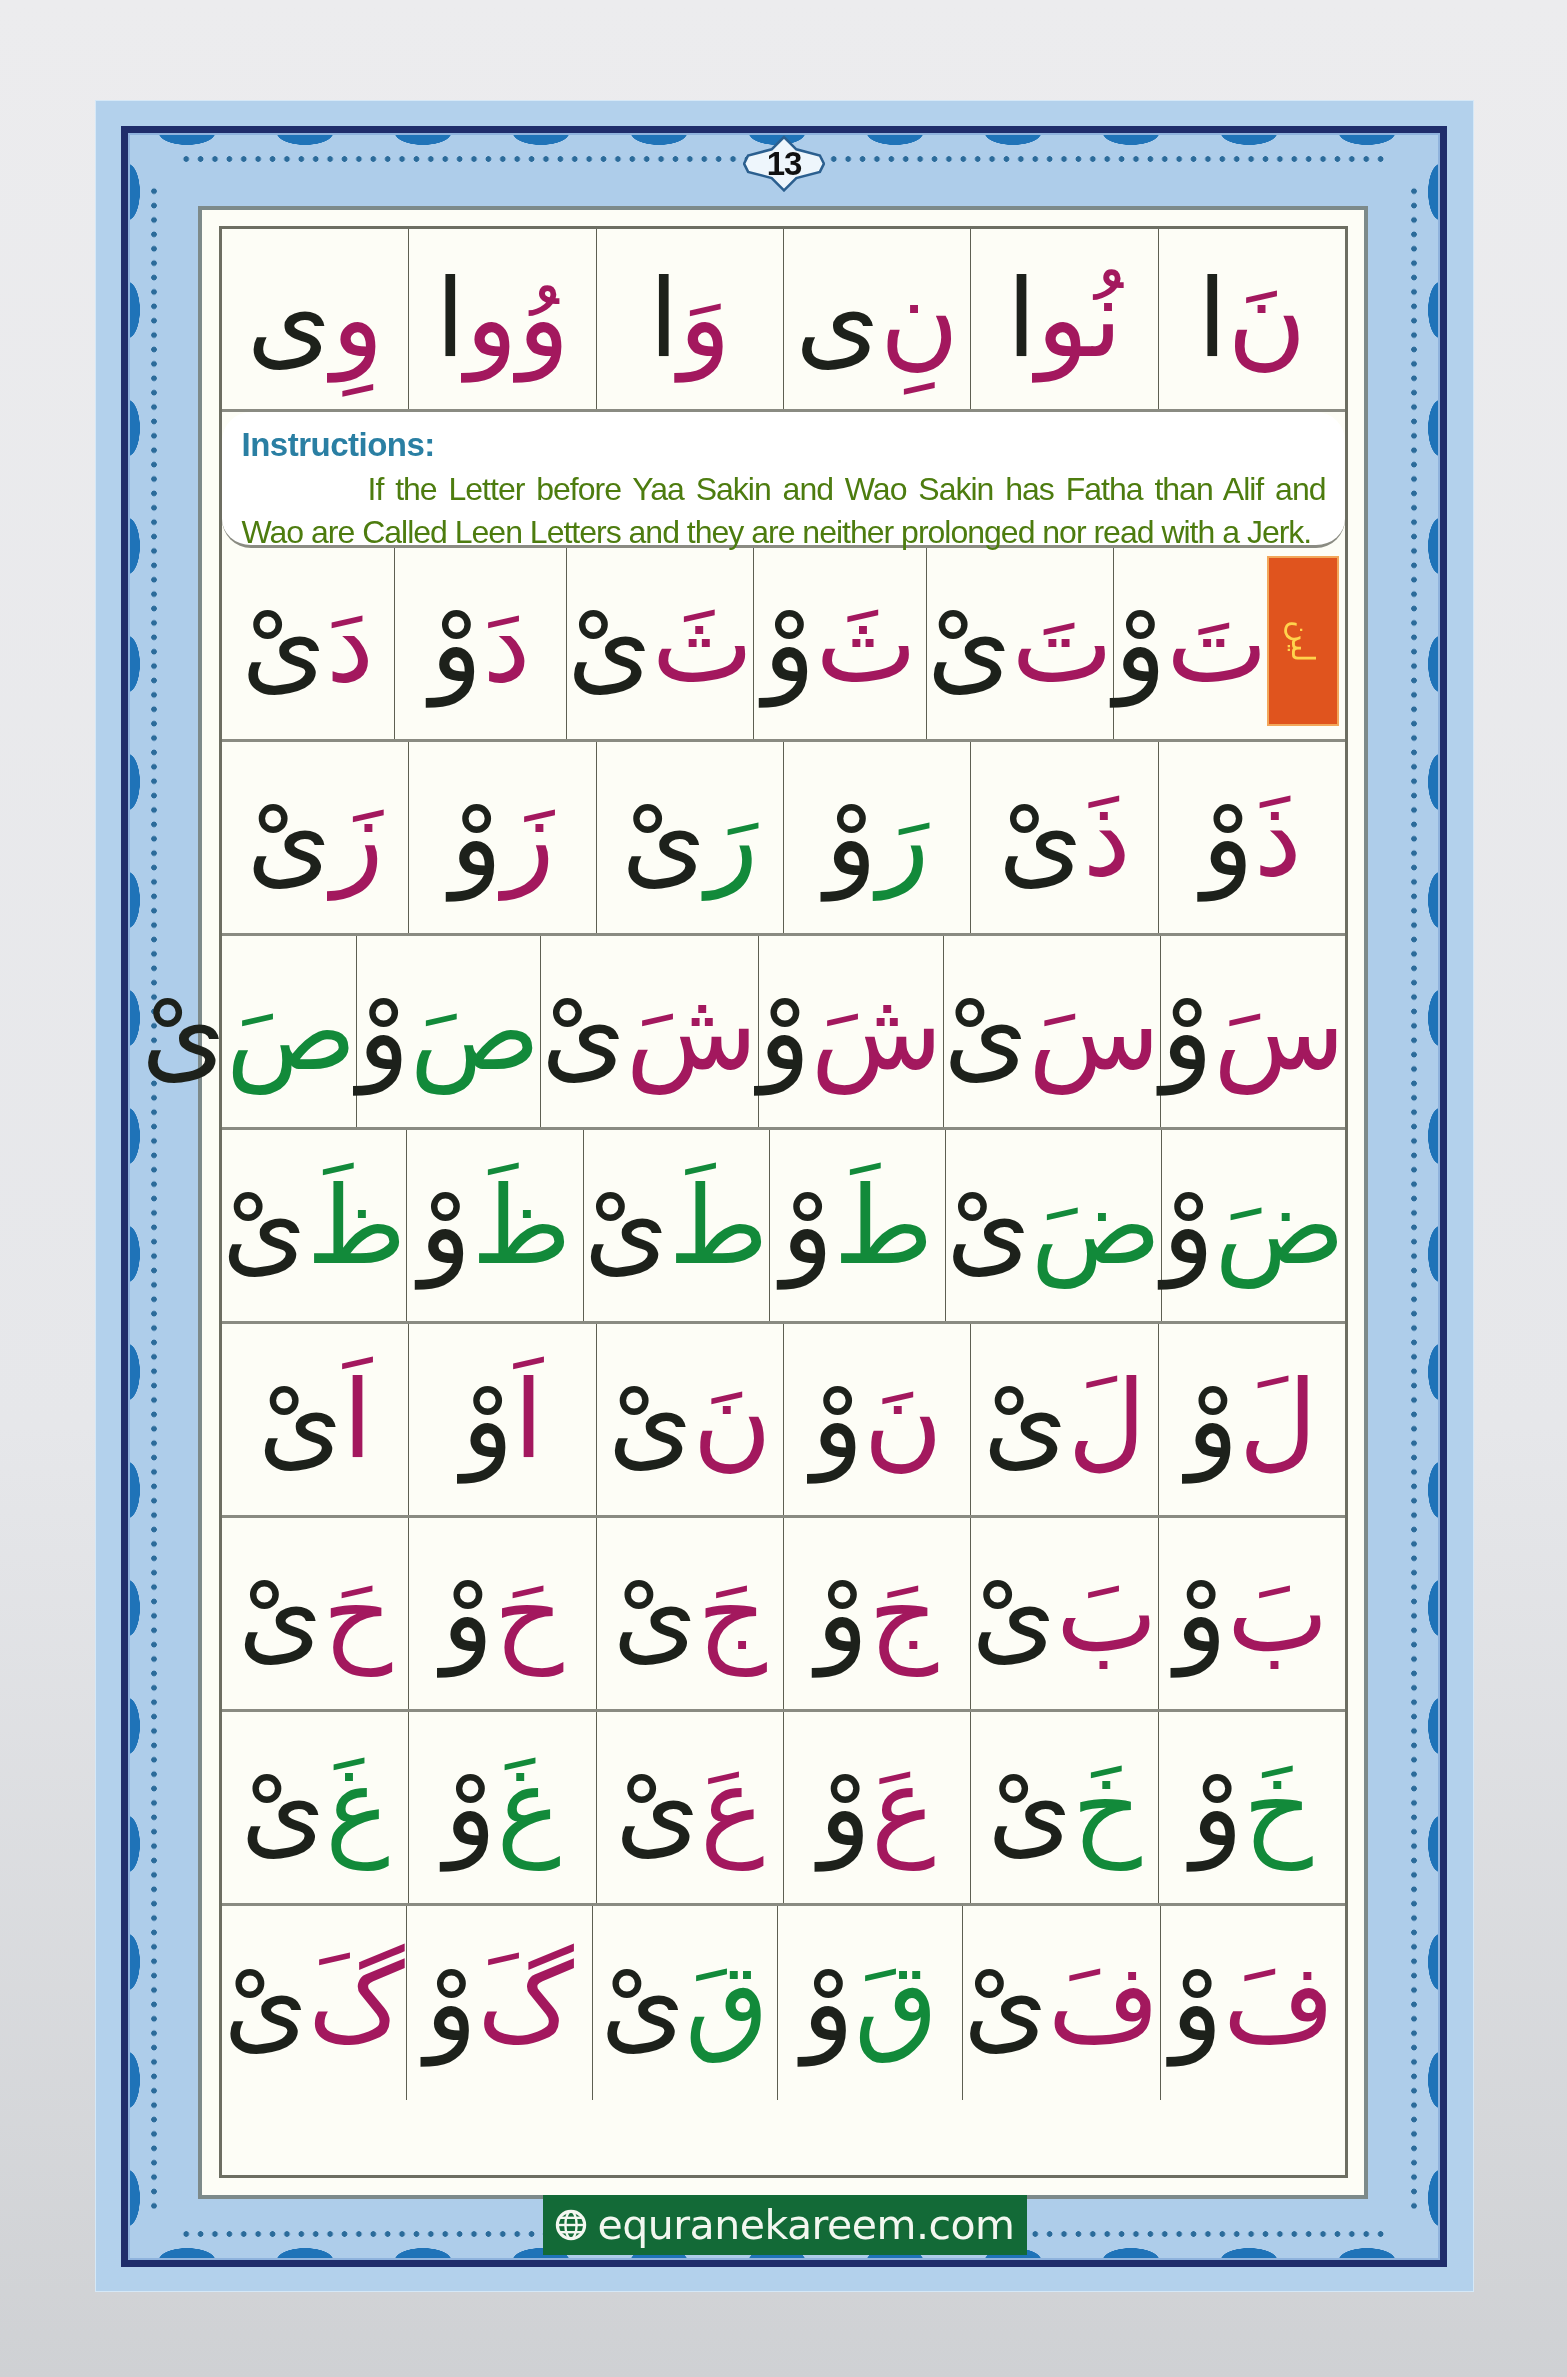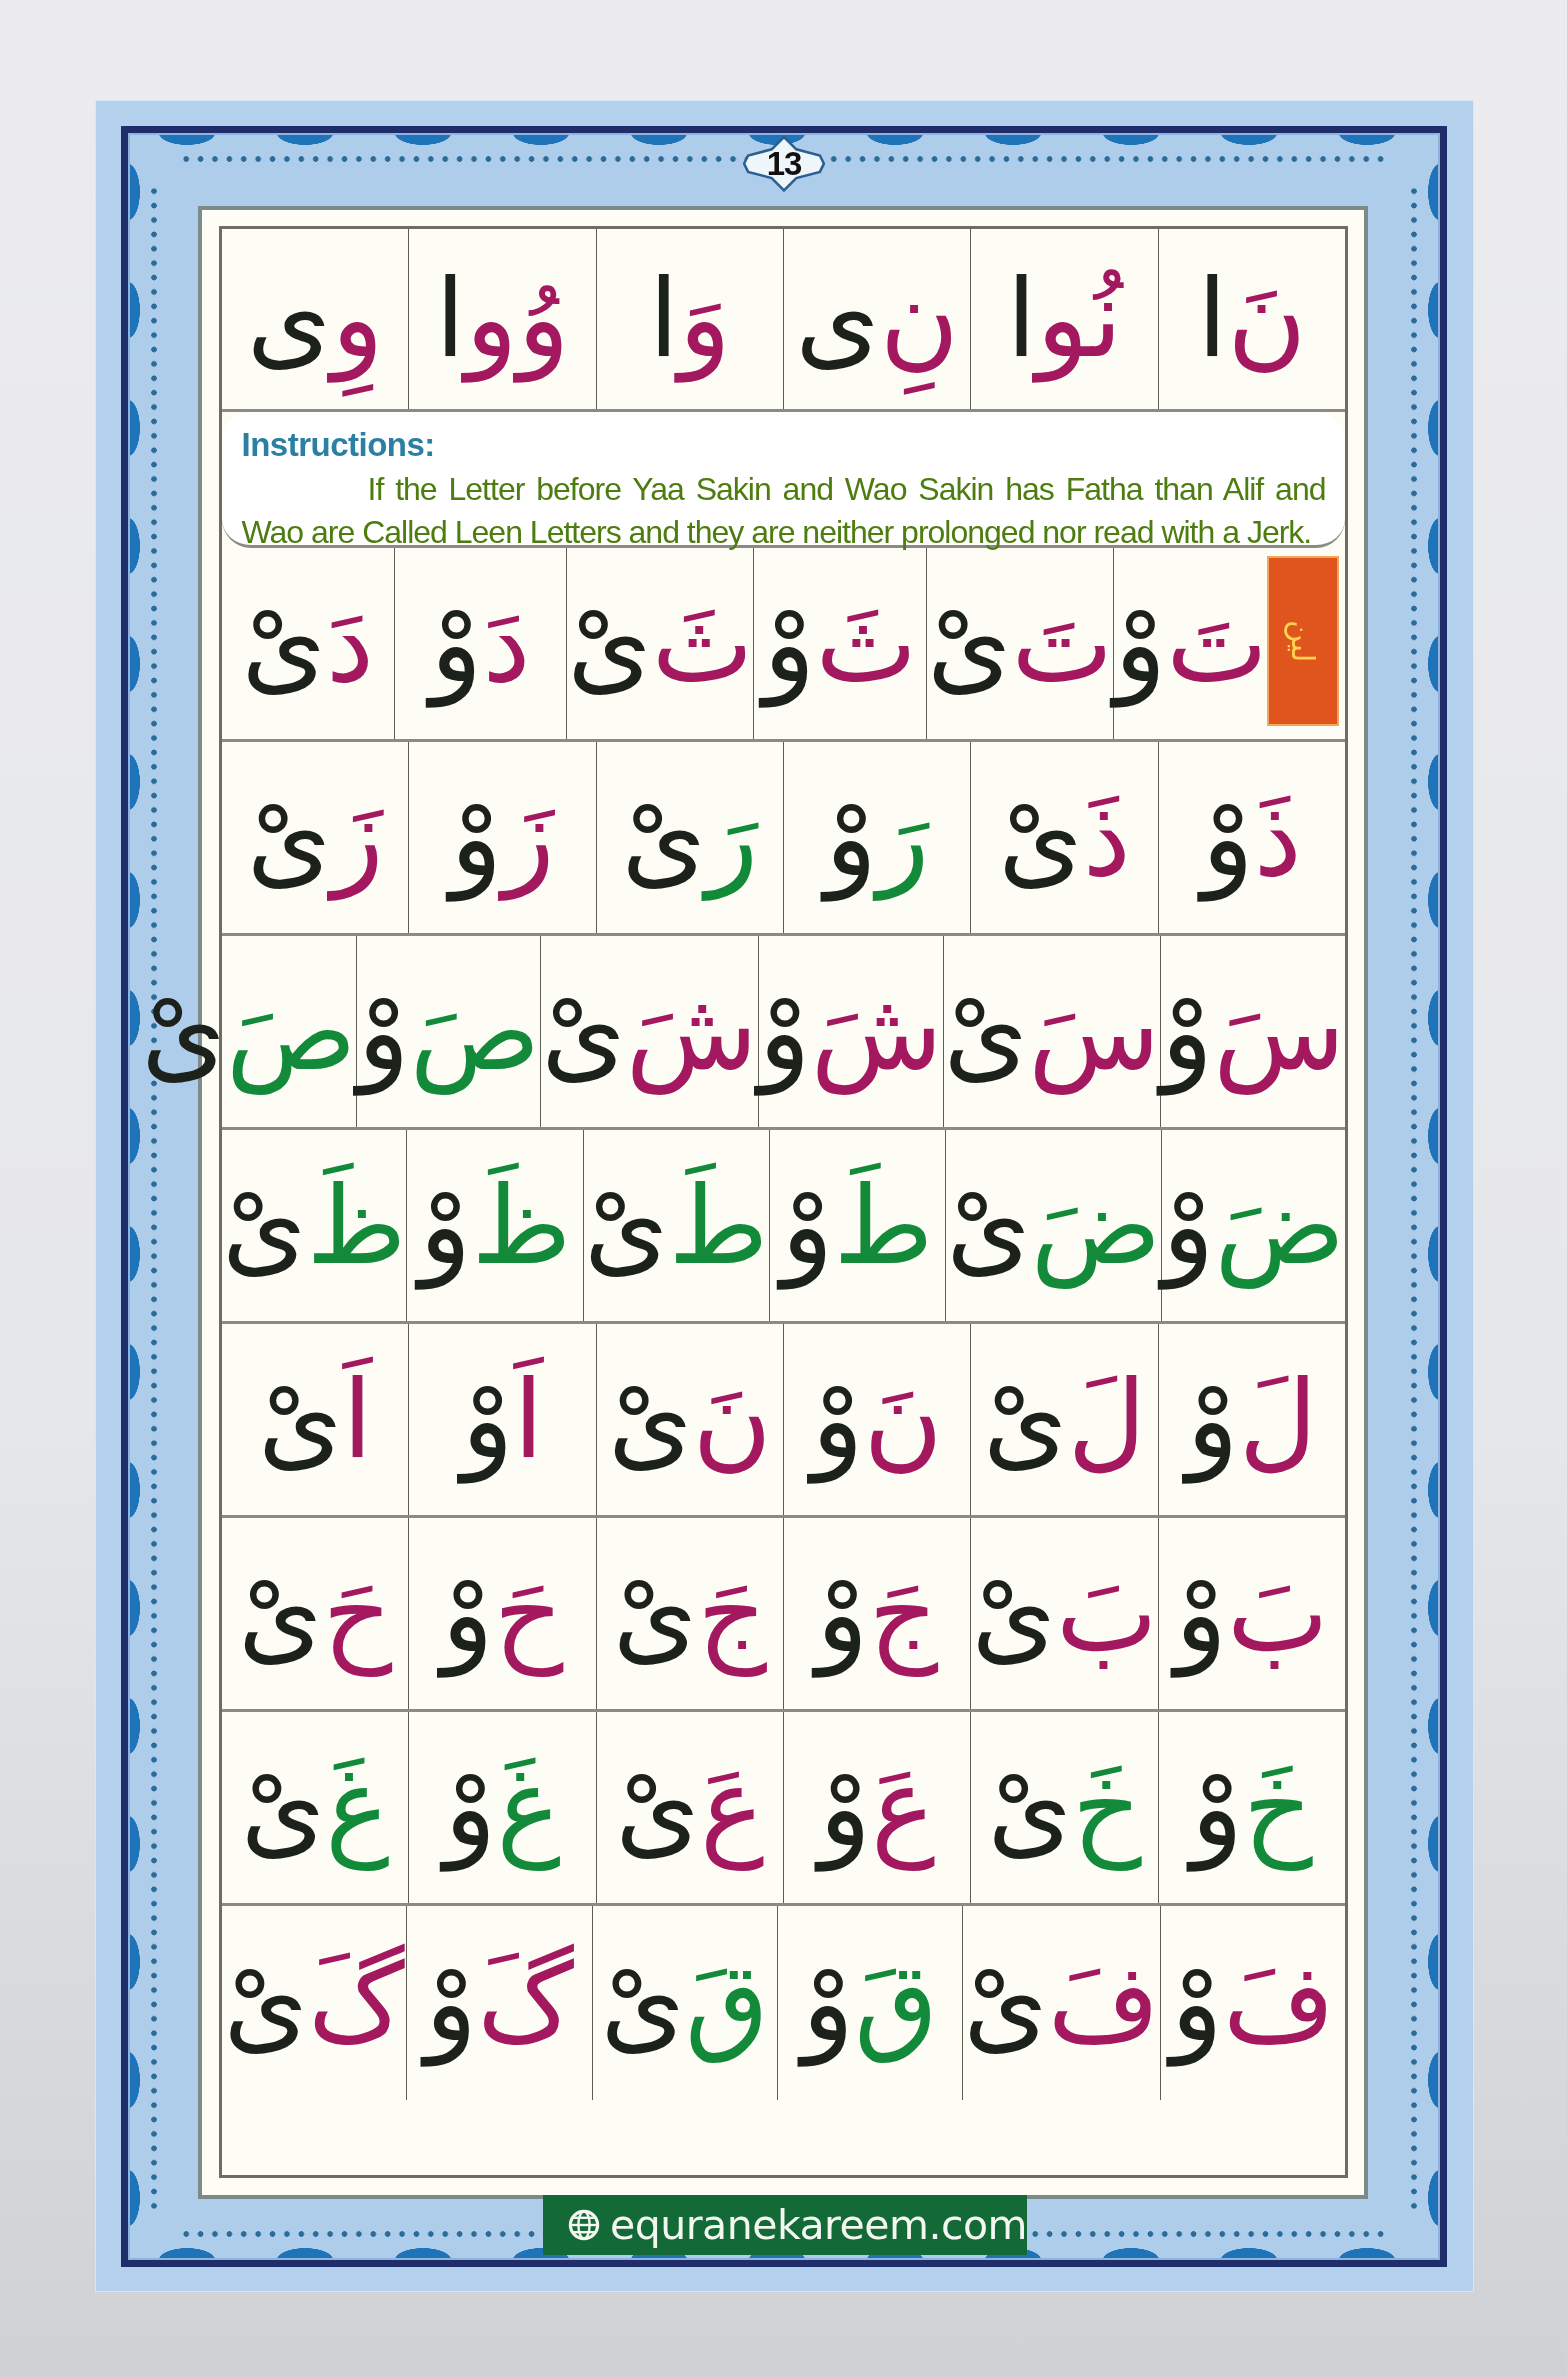--- a/index.html
+++ b/index.html
@@ -95,21 +95,21 @@
   .watermark .big {
     position:absolute; left:0; top:41px; font-size:170px; color:rgba(190,175,130,0.22);
     letter-spacing:15.4px; font-family:"DejaVu Sans", sans-serif;
   }
   .watermark .small {
     position:absolute; left:5.1px; top:221px; font-size:36px; color:rgba(150,160,160,0.35);
     letter-spacing:19.5px; font-family:"DejaVu Sans", sans-serif;
   }
   .site-banner {
     position:absolute; left:543px; top:2195px; width:484px; height:60px;
-    background:#136a37; display:flex; align-items:center; justify-content:flex-end; gap:10px;
+    background:#136a37; display:flex; align-items:center; justify-content:center; gap:10px;
   }
   .site-banner svg { width:32px; height:32px; }
   .site-banner span { color:#f3f7f0; font-size:41px; font-family:"DejaVu Sans", sans-serif; letter-spacing:-0.5px; }
 </style>
 </head>
 <body>
 
 <div class="outer-panel"></div>
 
 <div class="navy-frame">

